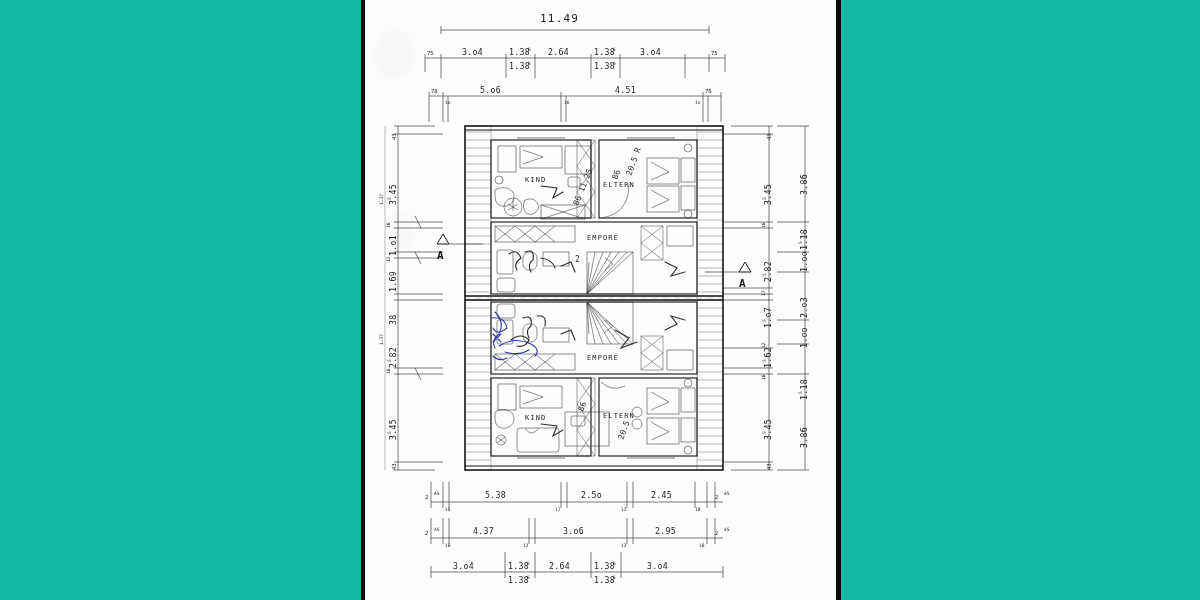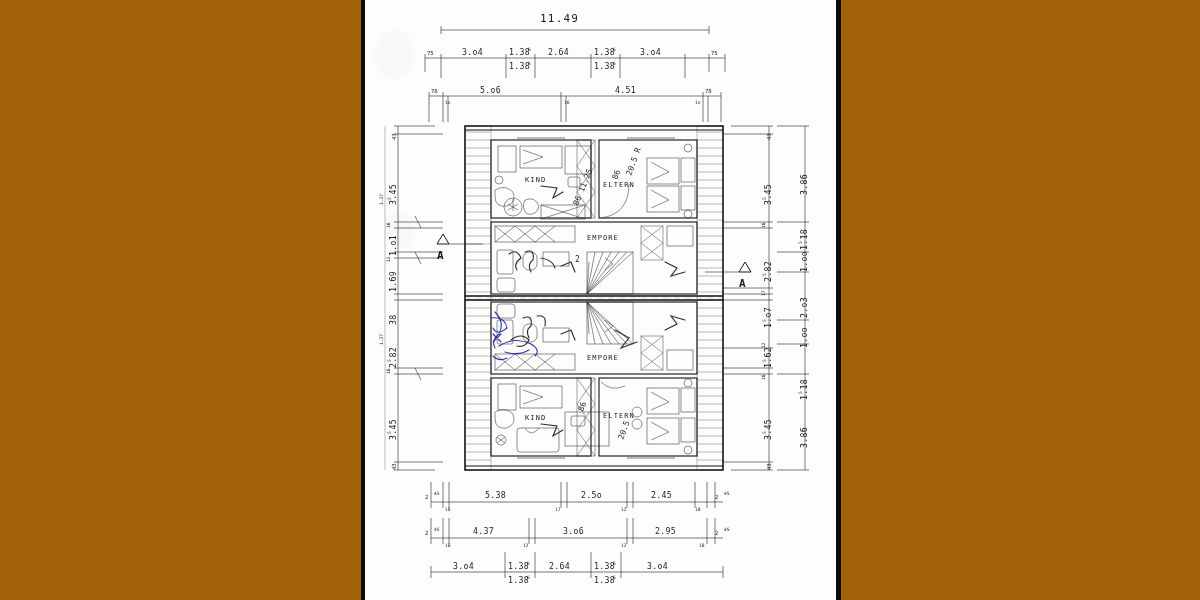--- a/index.html
+++ b/index.html
@@ -1,19 +1,19 @@
 <!DOCTYPE html>
 <html><head>
 <meta charset="utf-8">
 <title>Architectural Floor Plan Scan</title>
 <style>
   html,body{margin:0;padding:0;background:#ffffff;}
   body{width:1200px;height:600px;overflow:hidden;
        font-family:"DejaVu Sans Mono", monospace;}
-  #sheet{position:relative;width:1200px;height:600px;background:#a16207;}
+  #sheet{position:relative;width:1200px;height:600px;background:#14b8a6;}
 
   
   .scan-edge{position:absolute;top:0;height:600px;background:#0a0a0a;}
   .scan-edge.left{left:361px;width:4px;}
   .scan-edge.right{left:836px;width:5px;}
 
   
   #paper{position:absolute;left:365px;top:0;width:471px;height:600px;
          background:#fdfdfc;}
   .paper-stain{position:absolute;background:rgba(150,150,150,.05);

